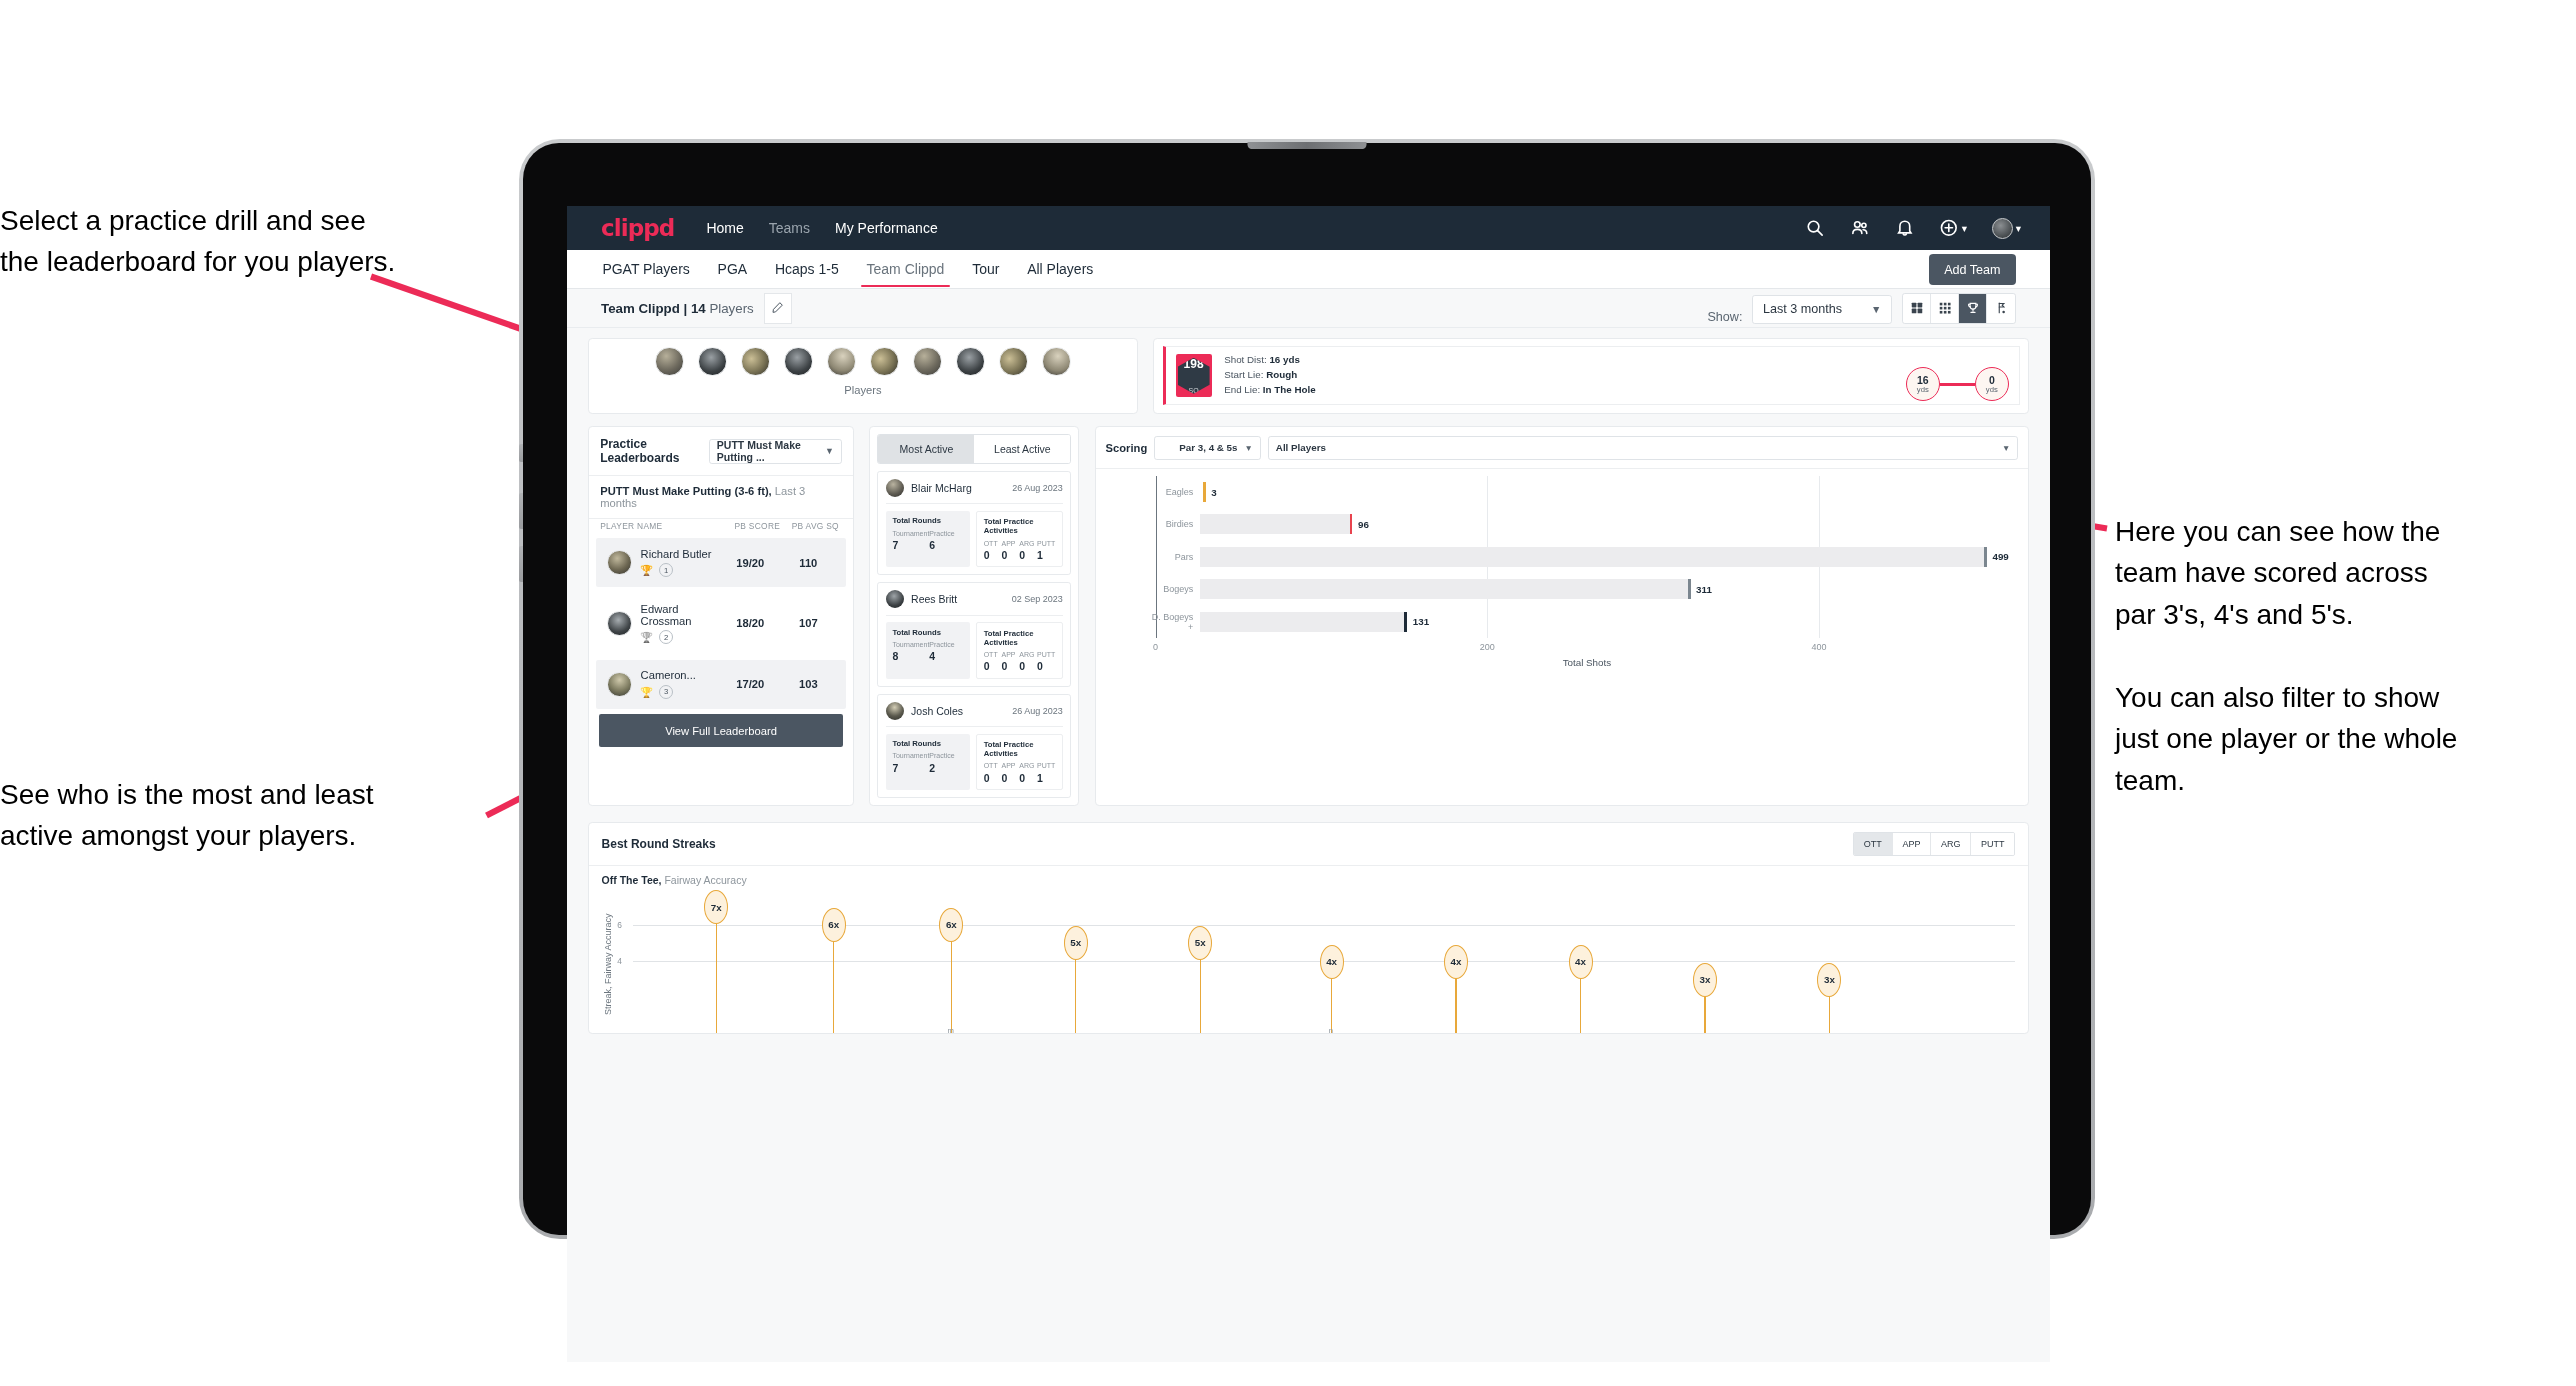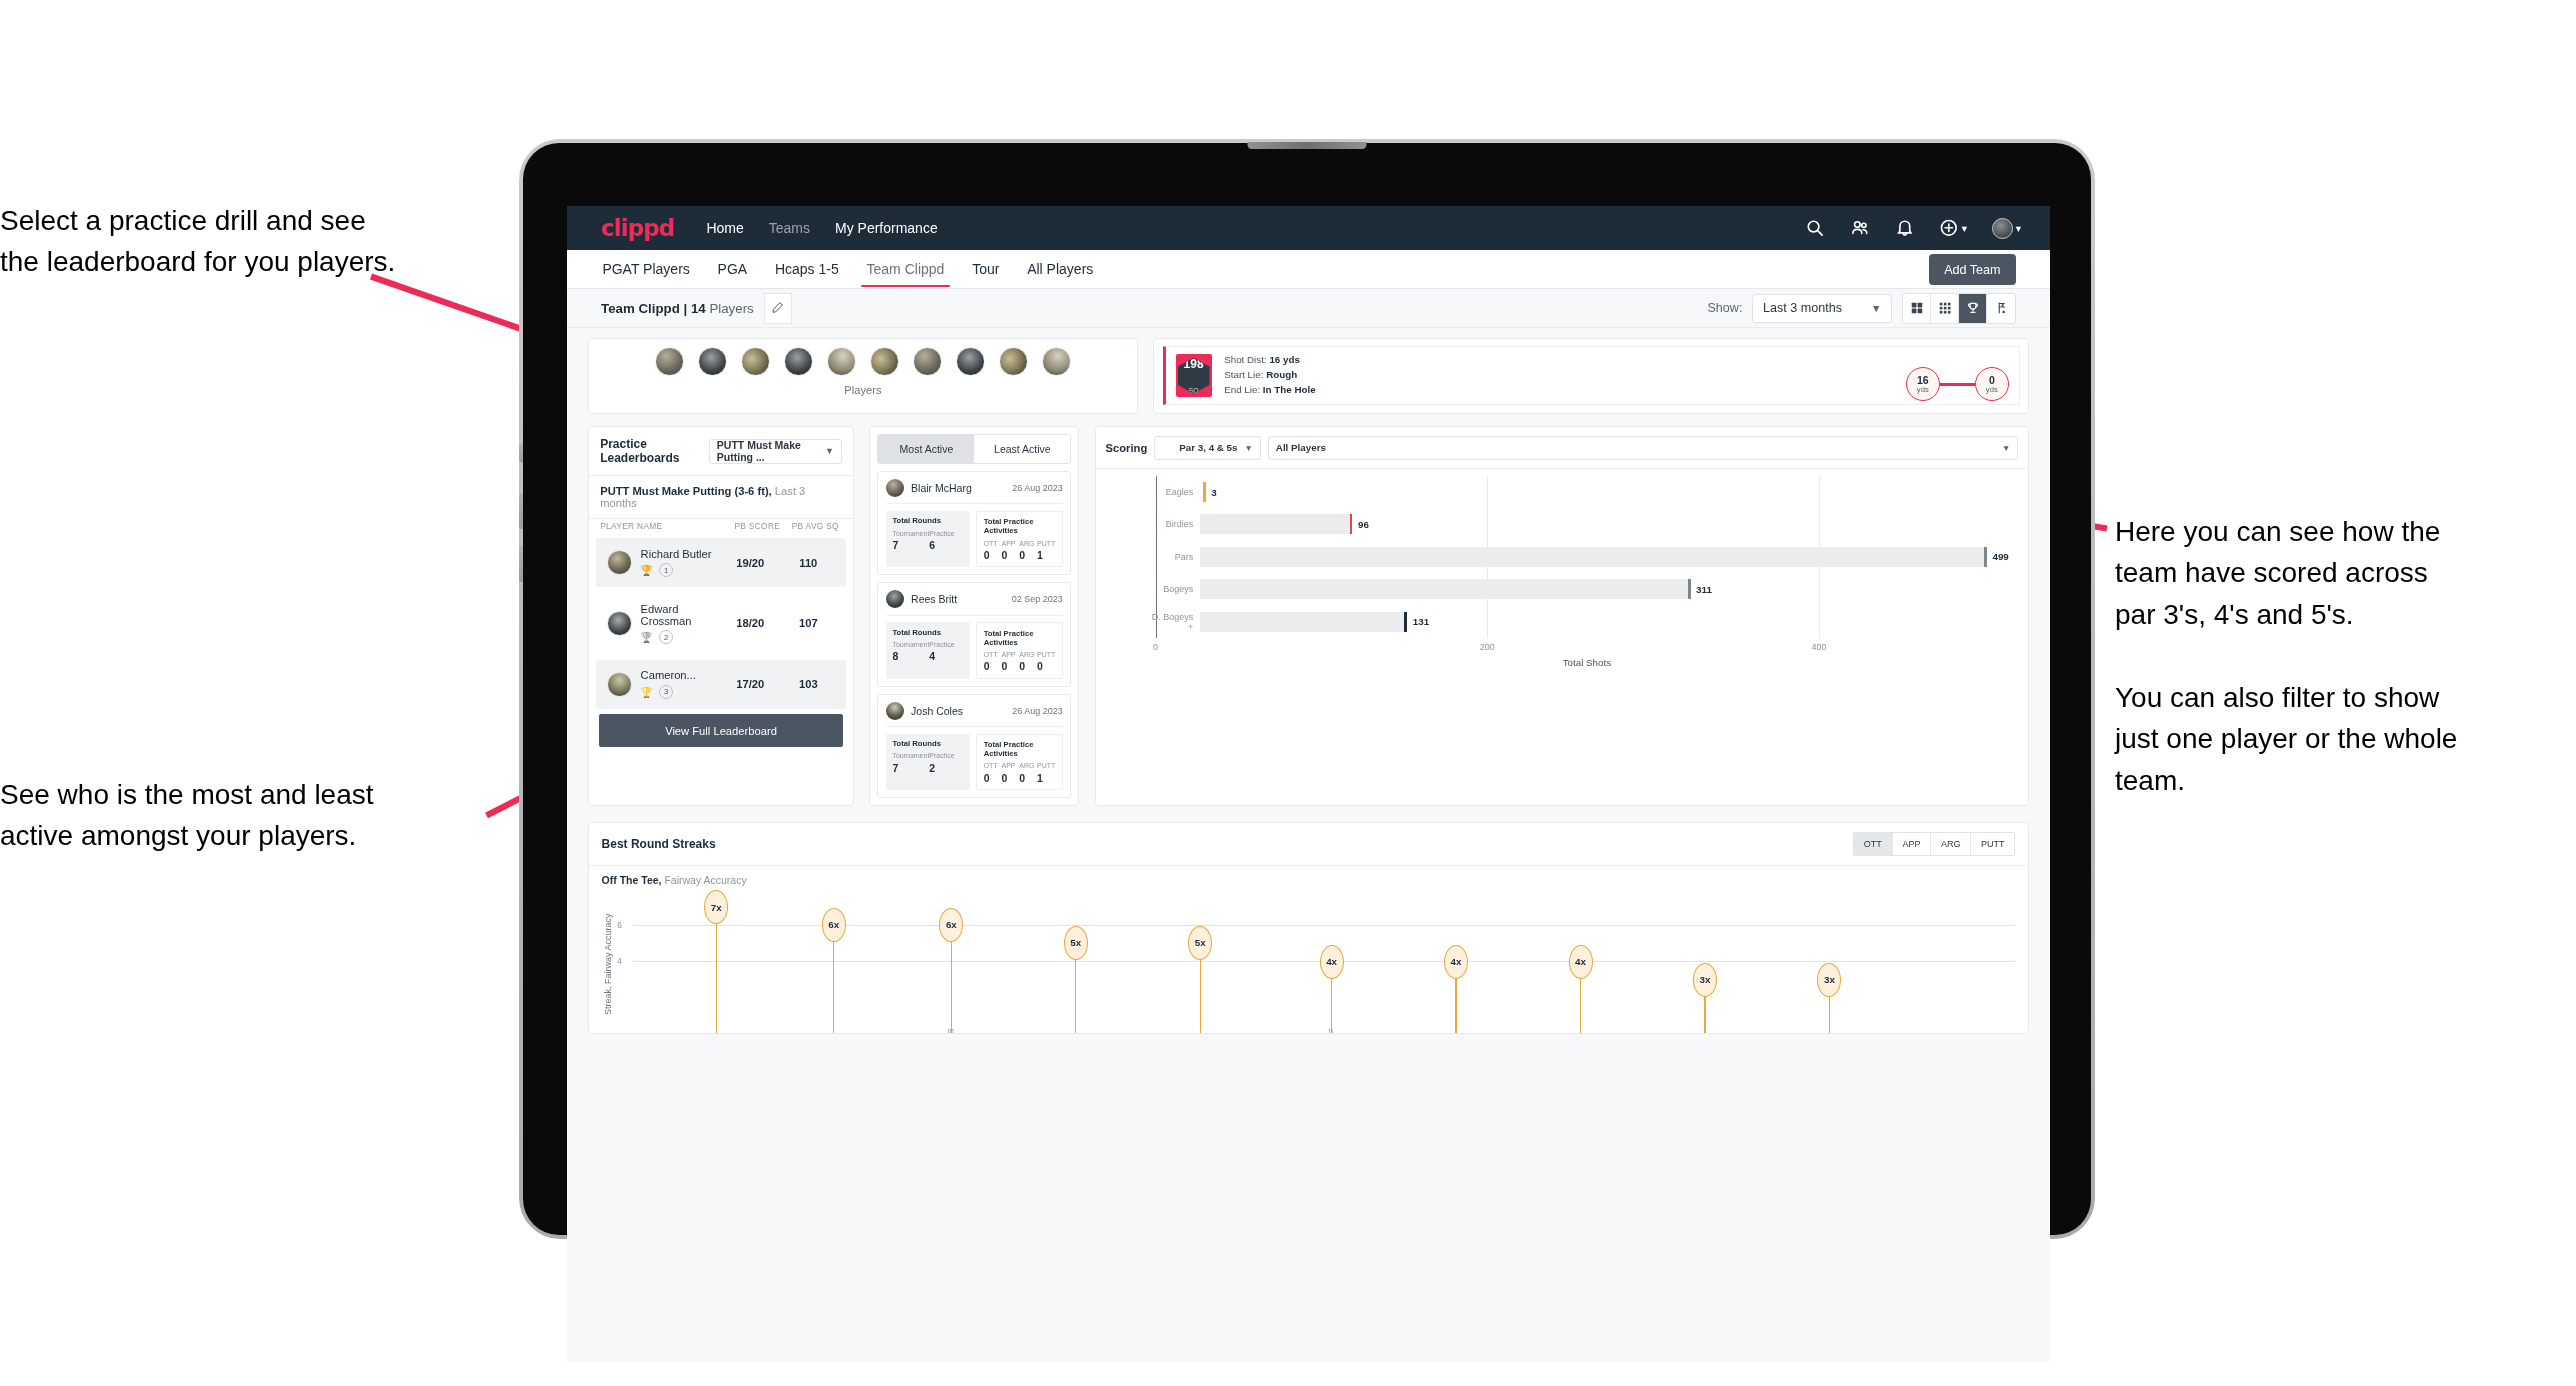--- a/index.html
+++ b/index.html
@@ -118,21 +118,21 @@
     border-bottom: 0.7px solid #e9ecef;
   }
   .team-title { font-size: 13.3px; color: #5a6570; }
   .team-title b { color: #1e2b38; }
   .pencil-btn {
     width: 28px; height: 31px; background: #fff;
     border: 0.7px solid #e4e7ea; margin-left: 9.8px;
     display:flex; align-items:center; justify-content:center;
   }
   .pencil-btn svg { width: 13.3px; height: 13.3px; }
-  .teambar-right { margin-left:auto; display:flex; align-items:center; gap: 9.8px; }
+  .teambar-right { margin-left:auto; display:flex; align-items:flex-end; gap: 9.8px; }
   .show-lbl { font-size: 12.6px; color: #5a6570; }
   .select-box {
     background:#fff; border:0.7px solid #dfe3e7; border-radius: 2.8px;
     height: 29px; display:flex; align-items:center; padding: 0 9.8px;
     font-size: 12.6px; color:#2c3742; min-width: 140px; justify-content: space-between;
   }
   .select-box .cv { color:#5a6570; font-size: 10.5px; margin-left: 11.2px; }
   .viewtoggle { display:flex; border:0.7px solid #dfe3e7; border-radius:2.8px; overflow:hidden; background:#fff; }
   .vt {
     width: 28px; height: 29px; display:flex; align-items:center; justify-content:center;

